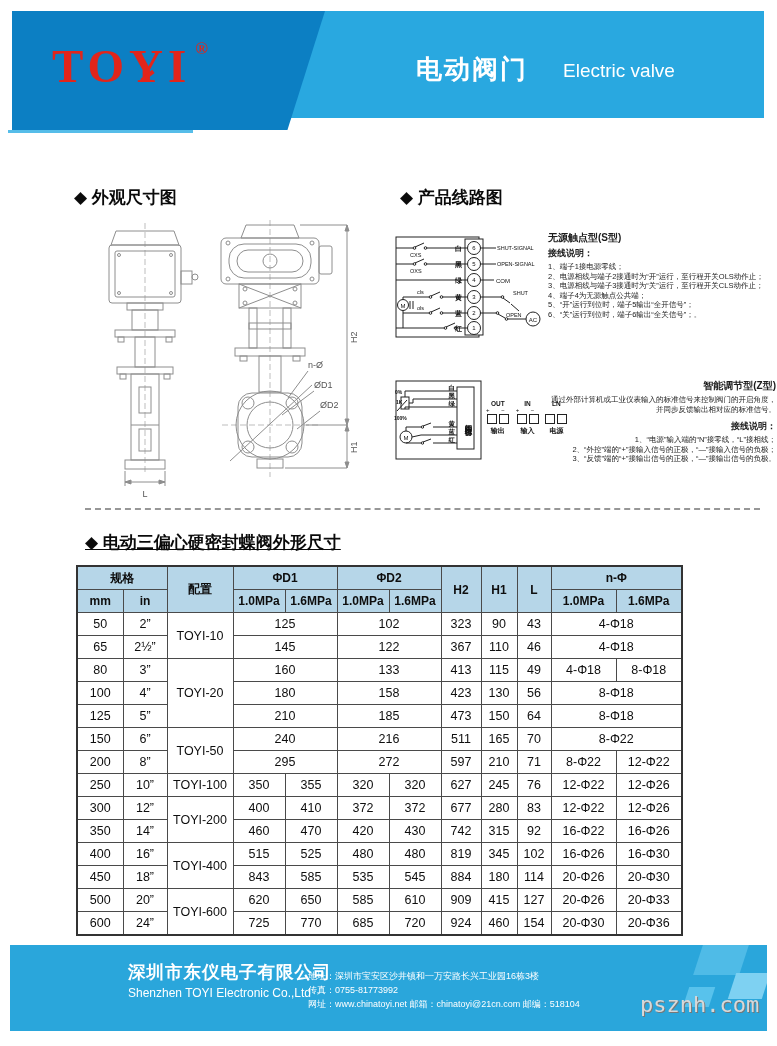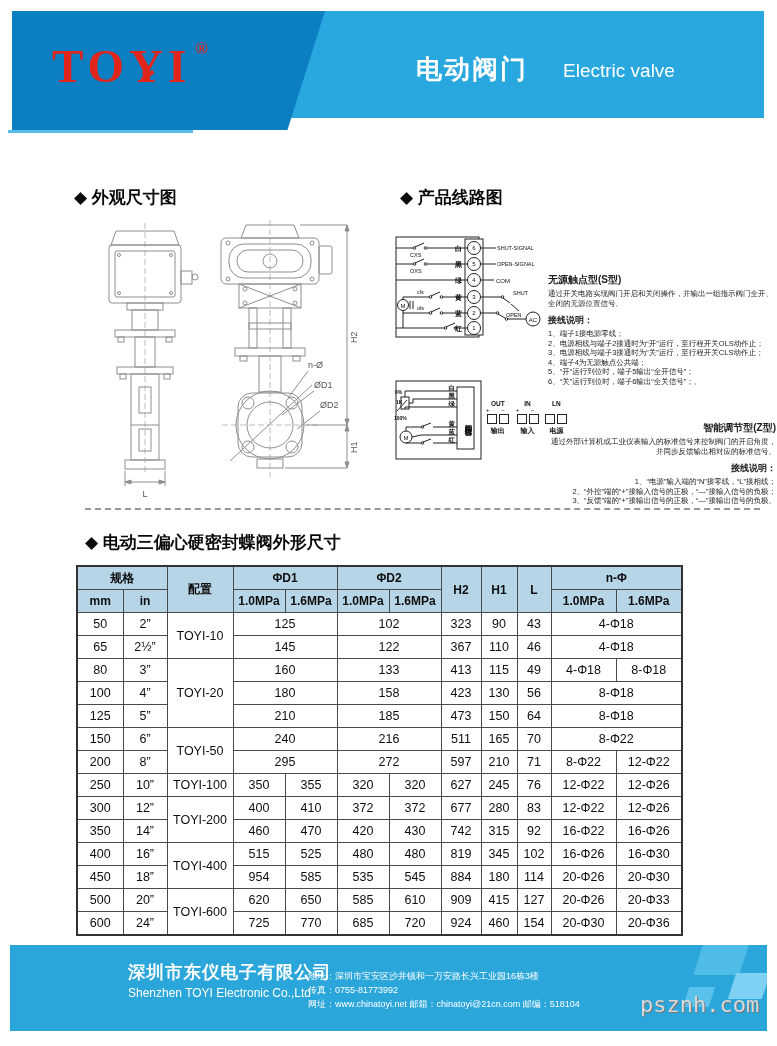--- a/index.html
+++ b/index.html
@@ -14,24 +14,24 @@
   .logo{left:52px;top:40px;font-family:"Liberation Serif","DejaVu Serif",serif;
         font-weight:bold;font-size:47px;letter-spacing:5px;color:#e1251b;line-height:1;}
   .logo .reg{font-size:17px;vertical-align:28px;letter-spacing:0;margin-left:4px;}
   .logo-accent{left:88px;top:34px;width:15px;height:4px;background:#e1251b;transform:rotate(-38deg);}
   .title-cn{left:416px;top:52px;font-size:26px;font-weight:bold;color:#fff;letter-spacing:2px;}
   .title-en{left:535px;top:60px;font-size:19px;color:#fff;margin-left:28px;}
   
   .sec-title{font-size:17px;font-weight:bold;color:#0a0a0a;}
   .sec-dim{left:74px;top:186px;}
   .sec-cir{left:400px;top:186px;}
-  .tbl-title{left:85px;top:531px;font-size:17px;font-weight:bold;color:#0a0a0a;}
+  .tbl-title{left:85px;top:531px;font-size:17px;font-weight:bold;color:#0a0a0a;text-decoration:underline;}
   .divider{left:85px;top:508px;width:675px;border-top:2px dashed #979797;height:0;}
   
-  .txtblock{width:228px;color:#1c1c1c;margin-top:42px;}
+  .txtblock{width:228px;color:#1c1c1c;}
   .txtblock .bt{font-size:10px;font-weight:bold;margin:0 0 2px 0;}
   .txtblock .bd{font-size:7.5px;line-height:9.5px;margin:0 0 6px 0;}
   .txtblock .wt{font-size:9px;font-weight:bold;margin:0 0 2px 0;}
   .txtblock .notes div{font-size:7.5px;line-height:9.6px;white-space:nowrap;}
   .s-text{left:548px;top:231px;}
   .z-text{left:548px;top:379px;text-align:right;}
   
   .vtext{left:459px;top:389px;width:18px;height:62px;writing-mode:vertical-rl;text-orientation:upright;
          font-size:7.5px;font-weight:bold;letter-spacing:1px;text-align:center;line-height:18px;}
   
@@ -252,21 +252,20 @@
         <text x="120" y="68">SHUT</text>
         <text x="113" y="90">OPEN</text>
       </g>
       <text x="10" y="80.5" font-size="6" text-anchor="middle">M</text>
       <text x="140" y="94.5" font-size="6" text-anchor="middle">AC</text>
     </g>
   </svg>
 
   <div class="abs txtblock s-text">
     <div class="bt">无源触点型(S型)</div>
-    <div class="bd">通过开关电路实现阀门开启和关闭操作，并输出一组指示阀门全开、全闭的无源位置信号。</div>
     <div class="wt">接线说明：</div>
     <div class="notes">
         <div>1、端子1接电源零线；</div>
         <div>2、电源相线与端子2接通时为“开”运行，至行程开关OLS动作止；</div>
         <div>3、电源相线与端子3接通时为“关”运行，至行程开关CLS动作止；</div>
         <div>4、端子4为无源触点公共端；</div>
         <div>5、“开”运行到位时，端子5输出“全开信号”；</div>
         <div>6、“关”运行到位时，端子6输出“全关信号”；。</div>
       </div>
   </div>
@@ -525,21 +524,21 @@
             <td>480</td>
             <td>819</td>
             <td>345</td>
             <td>102</td>
             <td>16-Φ26</td>
             <td>16-Φ30</td>
           </tr>
           <tr>
             <td>450</td>
             <td>18”</td>
-            <td>954</td>
+            <td>843</td>
             <td>585</td>
             <td>535</td>
             <td>545</td>
             <td>884</td>
             <td>180</td>
             <td>114</td>
             <td>20-Φ26</td>
             <td>20-Φ30</td>
           </tr>
           <tr>

